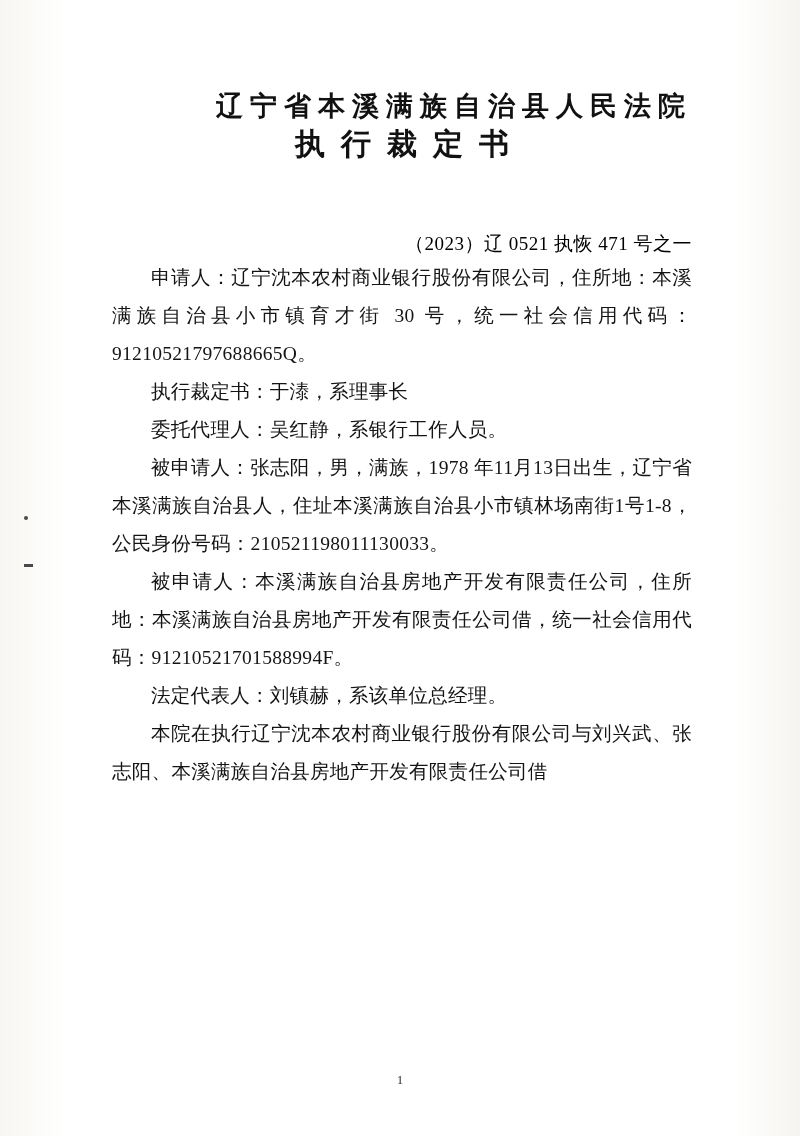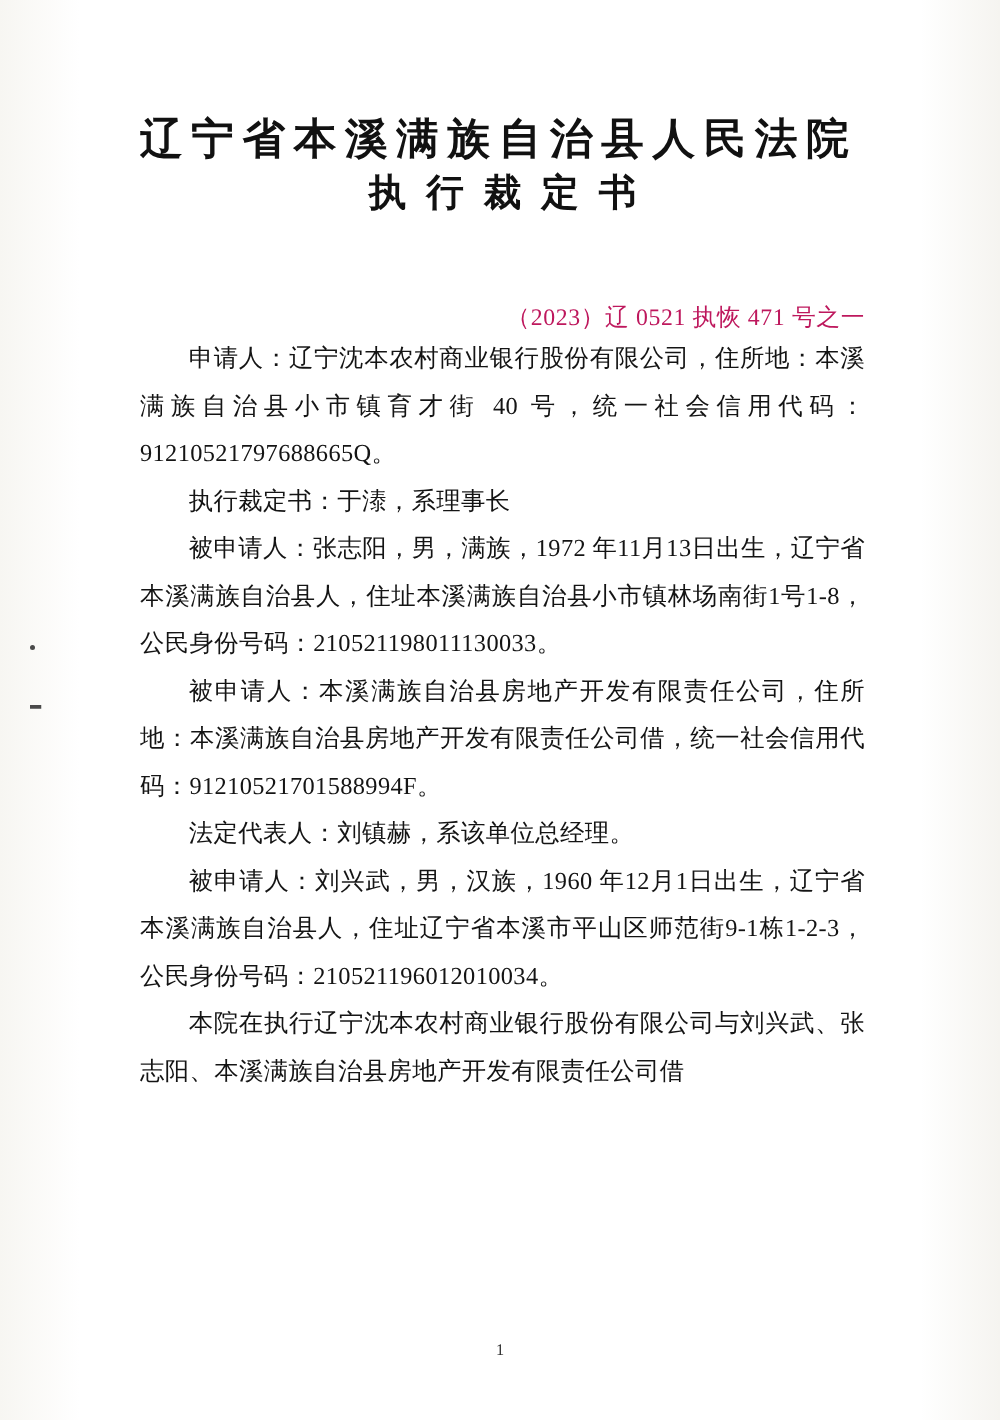--- a/index.html
+++ b/index.html
@@ -28,41 +28,41 @@
     pointer-events: none;
   }
   .content {
     position: absolute;
     left: 112px;
     top: 0;
     width: 580px;
   }
   .court-title {
     margin-top: 88px;
-    font-size: 34px;
+    font-size: 27px;
     font-weight: bold;
     letter-spacing: 7px;
-    text-align: left;
+    text-align: right;
     white-space: nowrap;
     color: #111;
   }
   .doc-title {
     font-size: 30px;
     font-weight: bold;
     letter-spacing: 16px;
     text-align: center;
     text-indent: 16px;
     color: #111;
   }
   .case-number {
     margin-top: 66px;
     font-size: 19px;
     text-align: right;
     letter-spacing: 0.5px;
-    color: #be185d;
+    color: #000000;
   }
   .para {
     font-size: 19.5px;
     line-height: 38px;
     text-align: justify;
     text-justify: inter-ideograph;
     letter-spacing: 0.3px;
     margin: 0;
     color: #141414;
   }
@@ -110,24 +110,24 @@
     <div class="dot"></div>
     <div class="dash"></div>
   </div>
 
   <div class="content">
     <div class="court-title">辽宁省本溪满族自治县人民法院</div>
     <div class="doc-title">执行裁定书</div>
     <div class="case-number">（2023）辽 0521 执恢 471 号之一</div>
 
     <div class="para-block">
-      <p class="para indent">申请人：辽宁沈本农村商业银行股份有限公司，住所地：本溪满族自治县小市镇育才街 40 号，统一社会信用代码：91210521797688665Q。</p>
+      <p class="para indent">申请人：辽宁沈本农村商业银行股份有限公司，住所地：本溪满族自治县小市镇育才街 30 号，统一社会信用代码：91210521797688665Q。</p>
       <p class="para indent">执行裁定书：于溙，系理事长</p>
-      <p class="para indent">被申请人：张志阳，男，满族，1972 年11月13日出生，辽宁省本溪满族自治县人，住址本溪满族自治县小市镇林场南街1号1-8，公民身份号码：210521198011130033。</p>
+      <p class="para indent">委托代理人：吴红静，系银行工作人员。</p>
+      <p class="para indent">被申请人：张志阳，男，满族，1978 年11月13日出生，辽宁省本溪满族自治县人，住址本溪满族自治县小市镇林场南街1号1-8，公民身份号码：210521198011130033。</p>
       <p class="para indent">被申请人：本溪满族自治县房地产开发有限责任公司，住所地：本溪满族自治县房地产开发有限责任公司借，统一社会信用代码：91210521701588994F。</p>
       <p class="para indent">法定代表人：刘镇赫，系该单位总经理。</p>
-      <p class="para indent">被申请人：刘兴武，男，汉族，1960 年12月1日出生，辽宁省本溪满族自治县人，住址辽宁省本溪市平山区师范街9-1栋1-2-3，公民身份号码：210521196012010034。</p>
       <p class="para indent">本院在执行辽宁沈本农村商业银行股份有限公司与刘兴武、张志阳、本溪满族自治县房地产开发有限责任公司借</p>
     </div>
   </div>
 
   <div class="page-number">1</div>
 </div>
 
 </body></html>

